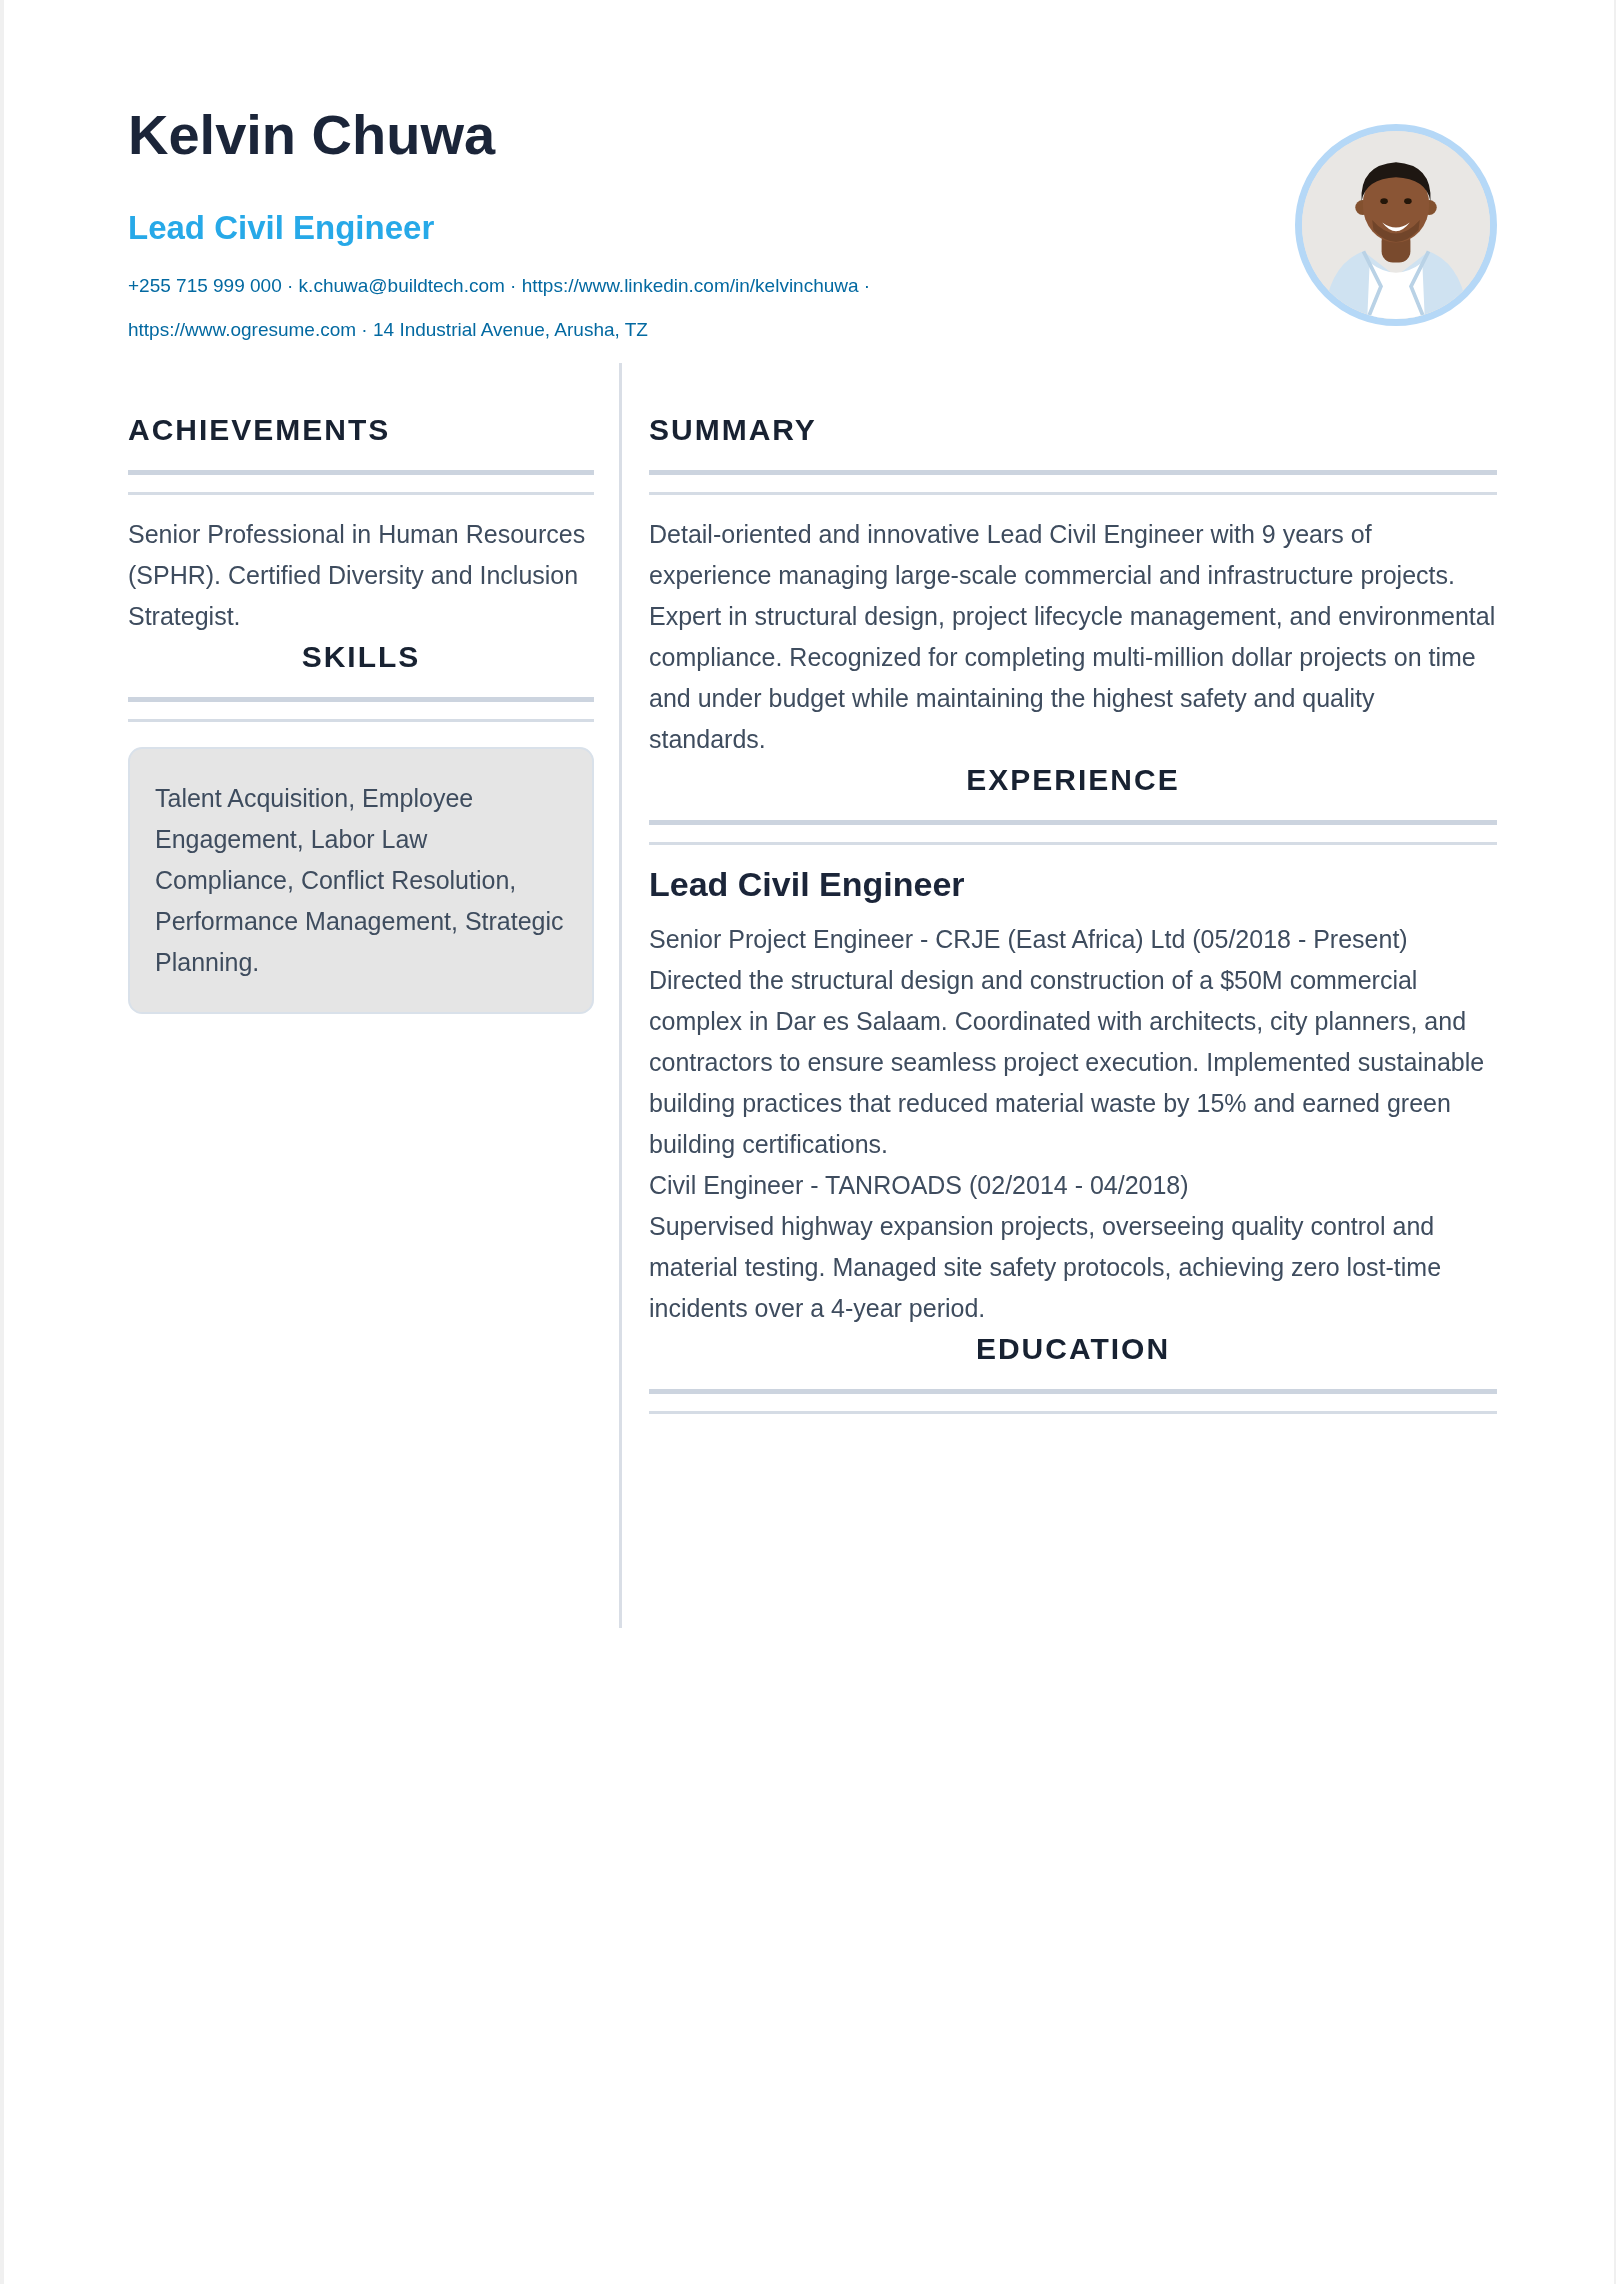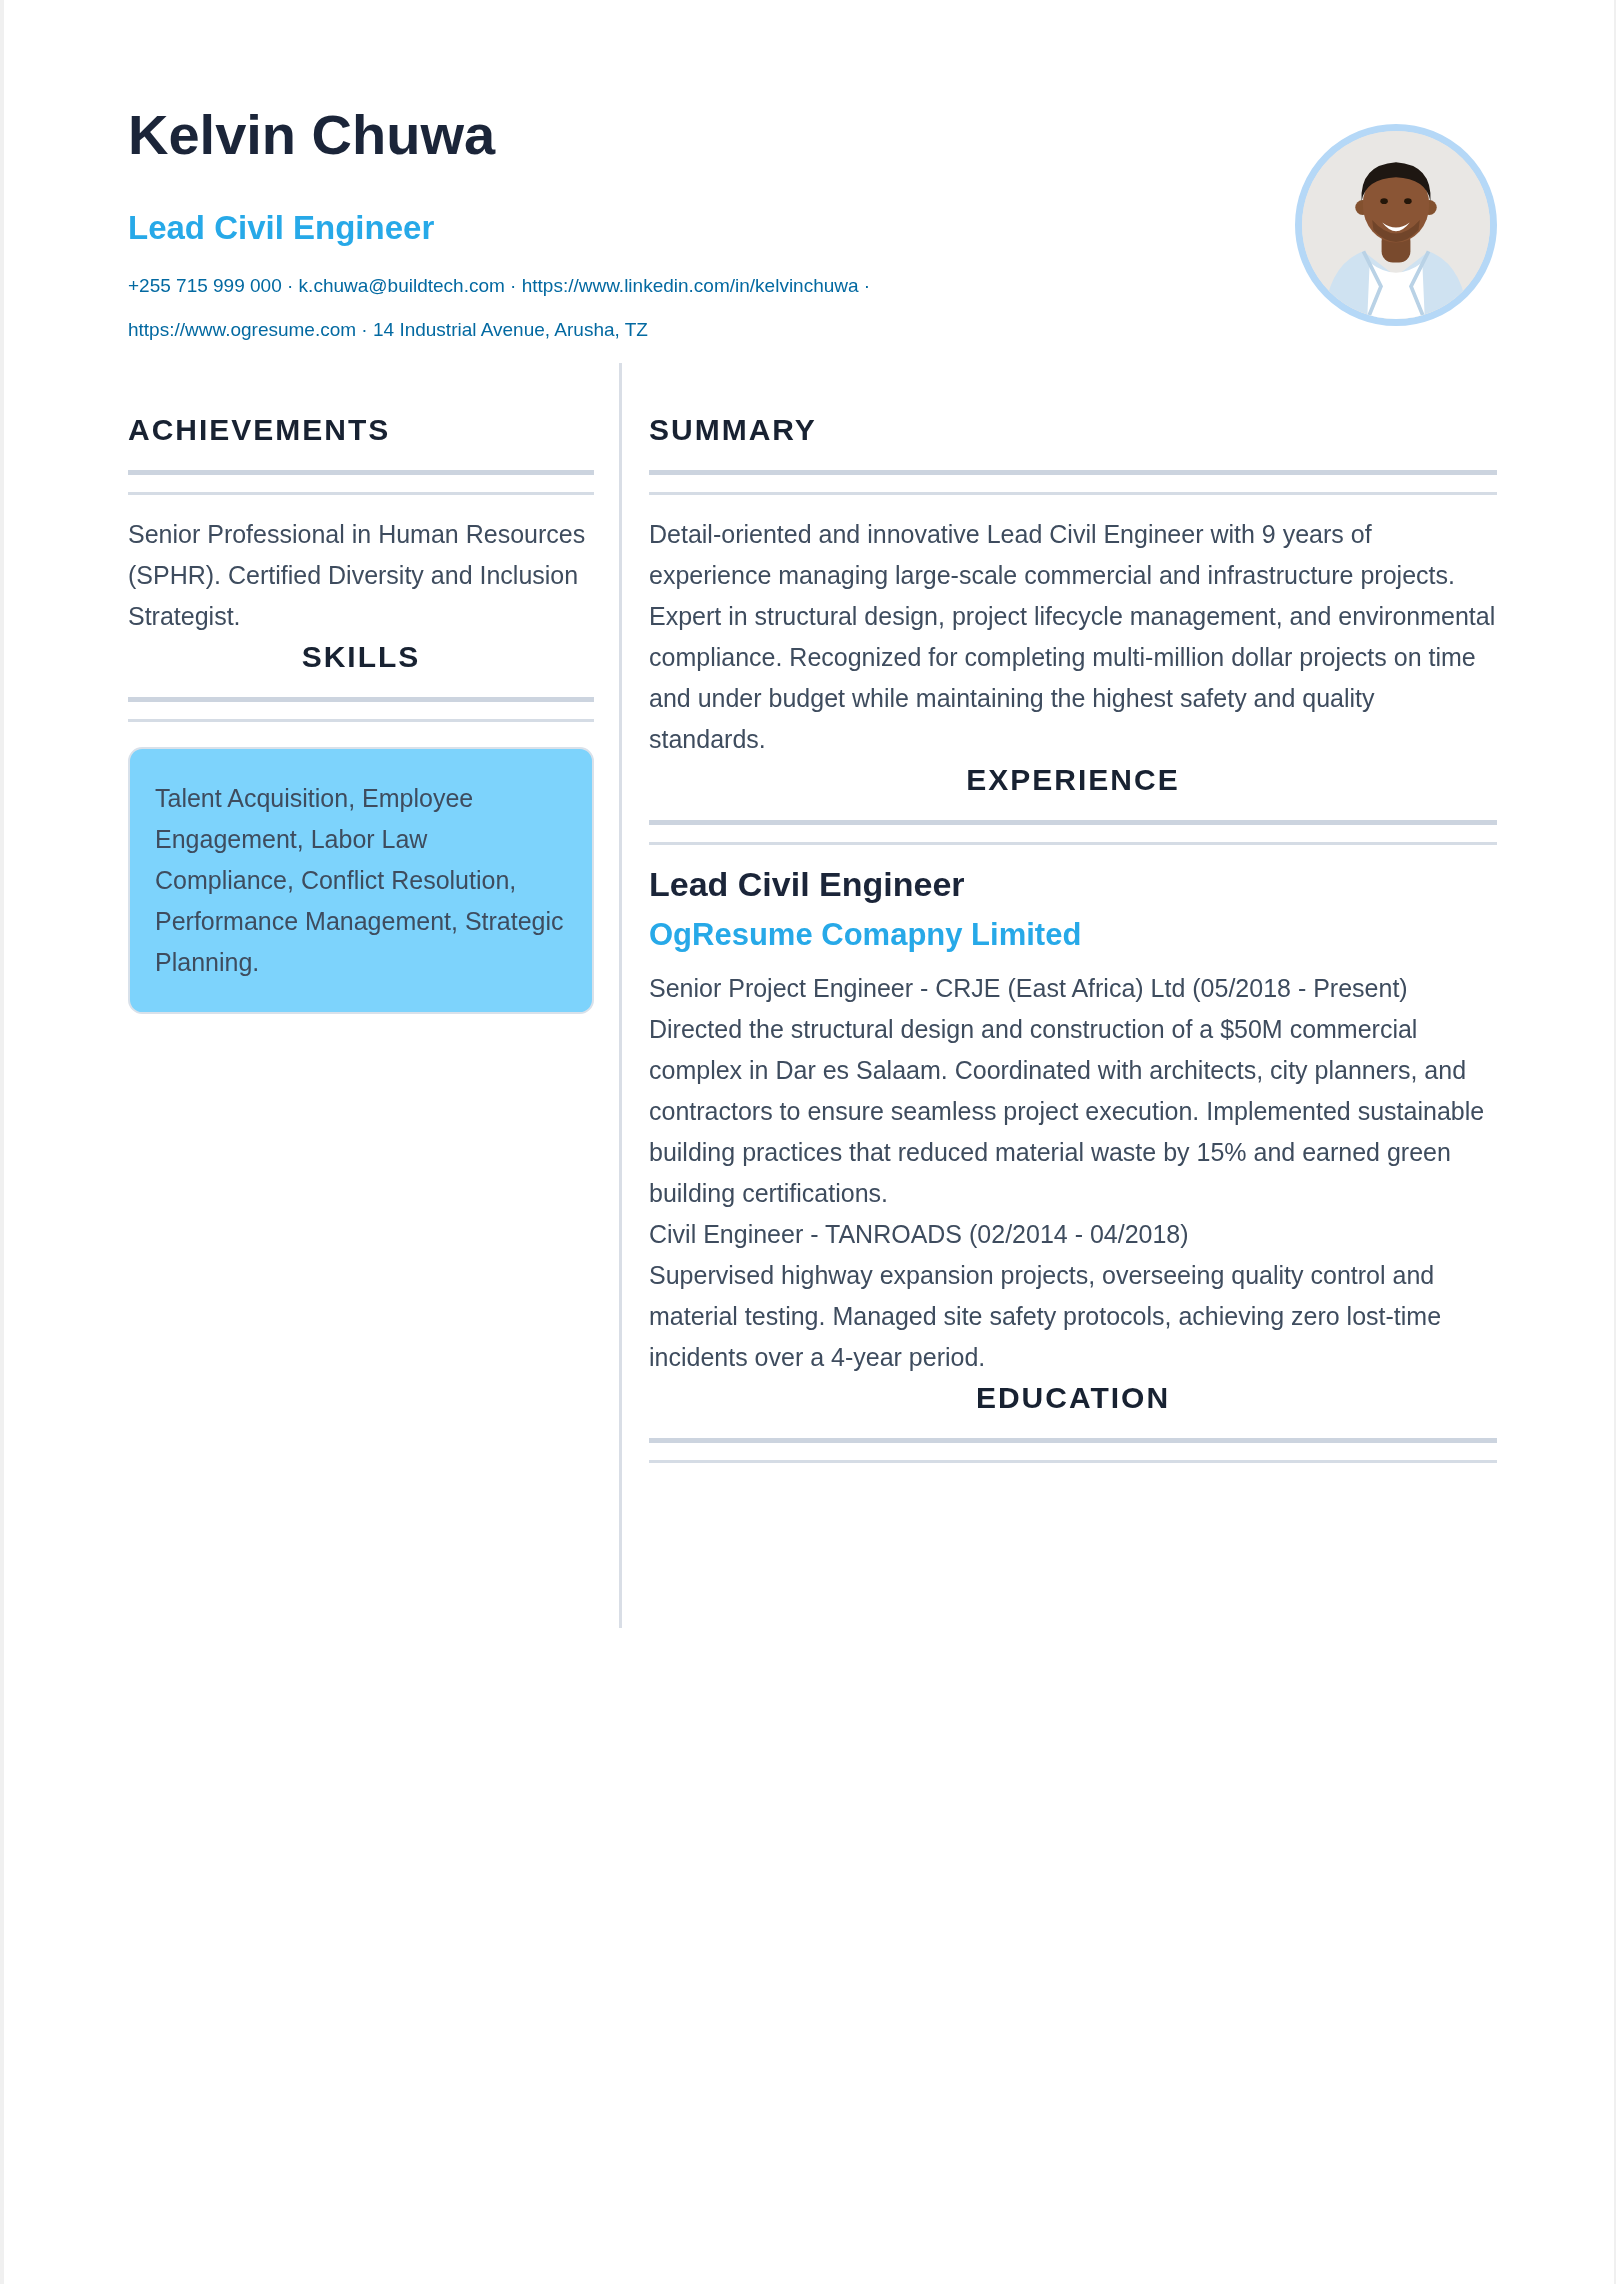--- a/index.html
+++ b/index.html
@@ -101,21 +101,21 @@
 
   .body-text {
     margin: 0;
     font-size: 25px;
     line-height: 41px;
     color: #3e4c5e;
   }
 
   .skills-box {
     margin-top: 25px;
-    background: #7dd3fc;
+    background: #e5e5e5;
     border: 2px solid #d9e1ea;
     border-radius: 14.3px;
     padding: 29px 25px;
   }
 
   .job-name {
     margin: 0;
     font-size: 34px;
     font-weight: 700;
     color: #1b2539;
@@ -210,21 +210,20 @@
     </div>
     <p class="body-text">Detail-oriented and innovative Lead Civil Engineer with 9 years of experience managing large-scale commercial and infrastructure projects. Expert in structural design, project lifecycle management, and environmental compliance. Recognized for completing multi-million dollar projects on time and under budget while maintaining the highest safety and quality standards.</p>
 
     <h2 class="section-heading section-gap">EXPERIENCE</h2>
     <div class="rules">
       <div class="rule-1"></div>
       <div class="rule-2"></div>
     </div>
 
     <h3 class="job-name">Lead Civil Engineer</h3>
-    <p class="company-name">OgResume Comapny Limited</p>
 
     <div class="job-desc">
       <p class="body-text">Senior Project Engineer - CRJE (East Africa) Ltd (05/2018 - Present)</p>
       <p class="body-text">Directed the structural design and construction of a $50M commercial complex in Dar es Salaam. Coordinated with architects, city planners, and contractors to ensure seamless project execution. Implemented sustainable building practices that reduced material waste by 15% and earned green building certifications.</p>
       <p class="body-text">Civil Engineer - TANROADS (02/2014 - 04/2018)</p>
       <p class="body-text">Supervised highway expansion projects, overseeing quality control and material testing. Managed site safety protocols, achieving zero lost-time incidents over a 4-year period.</p>
     </div>
 
     <h2 class="section-heading section-gap">EDUCATION</h2>
     <div class="rules">

